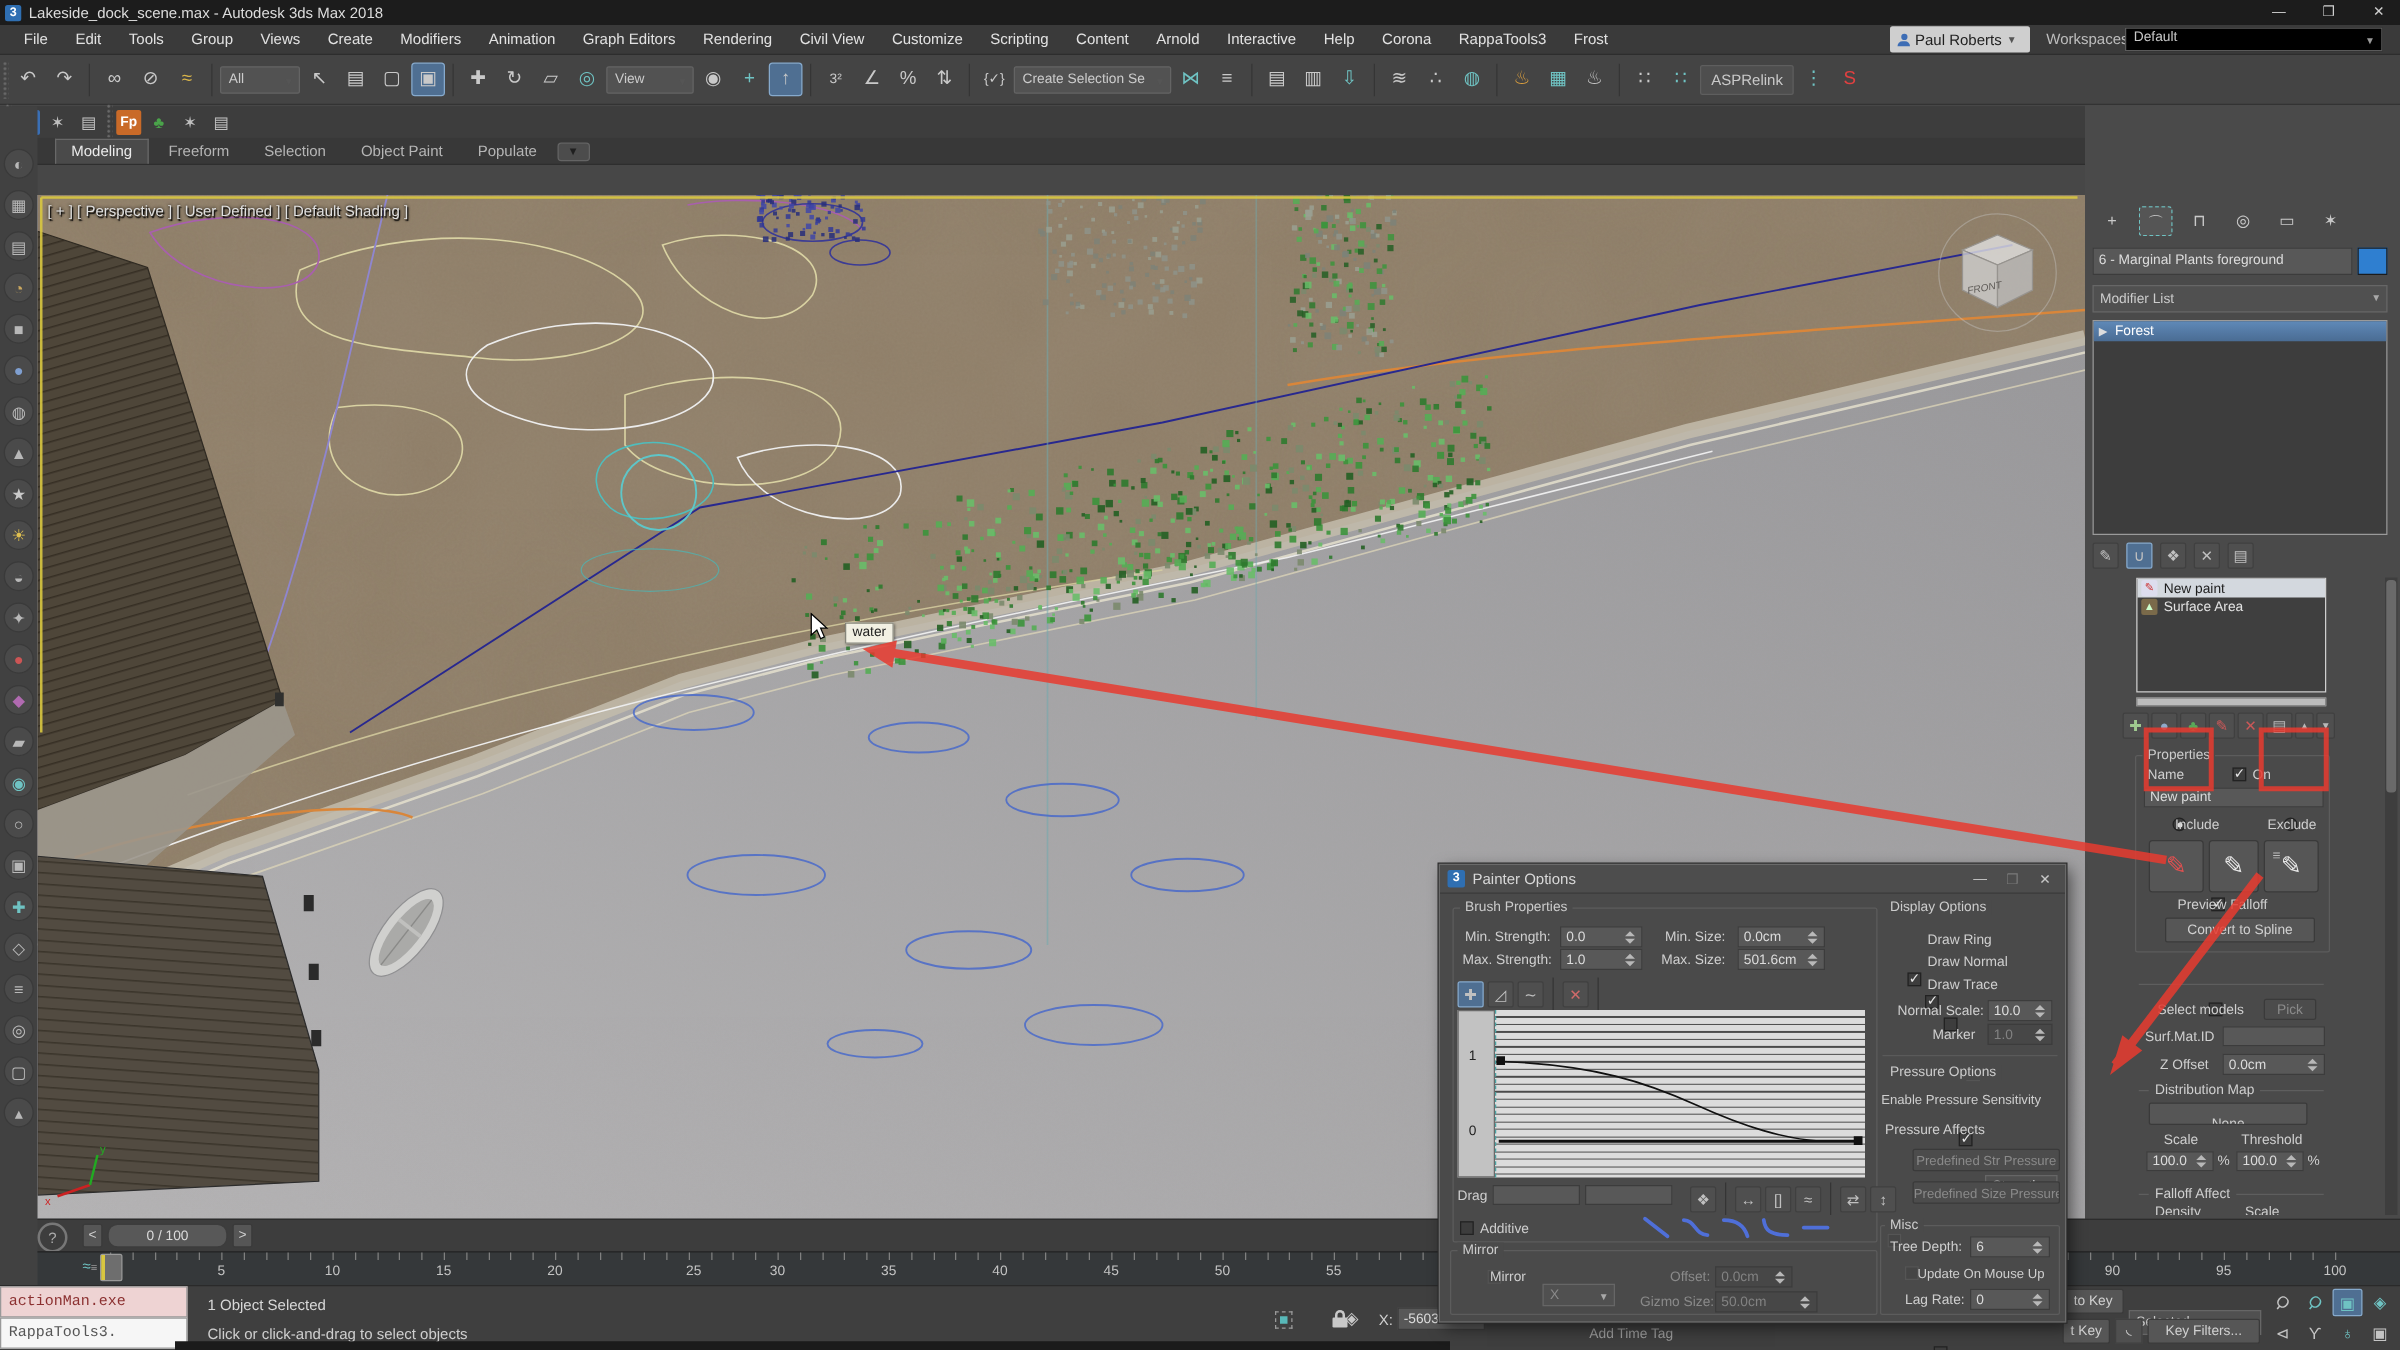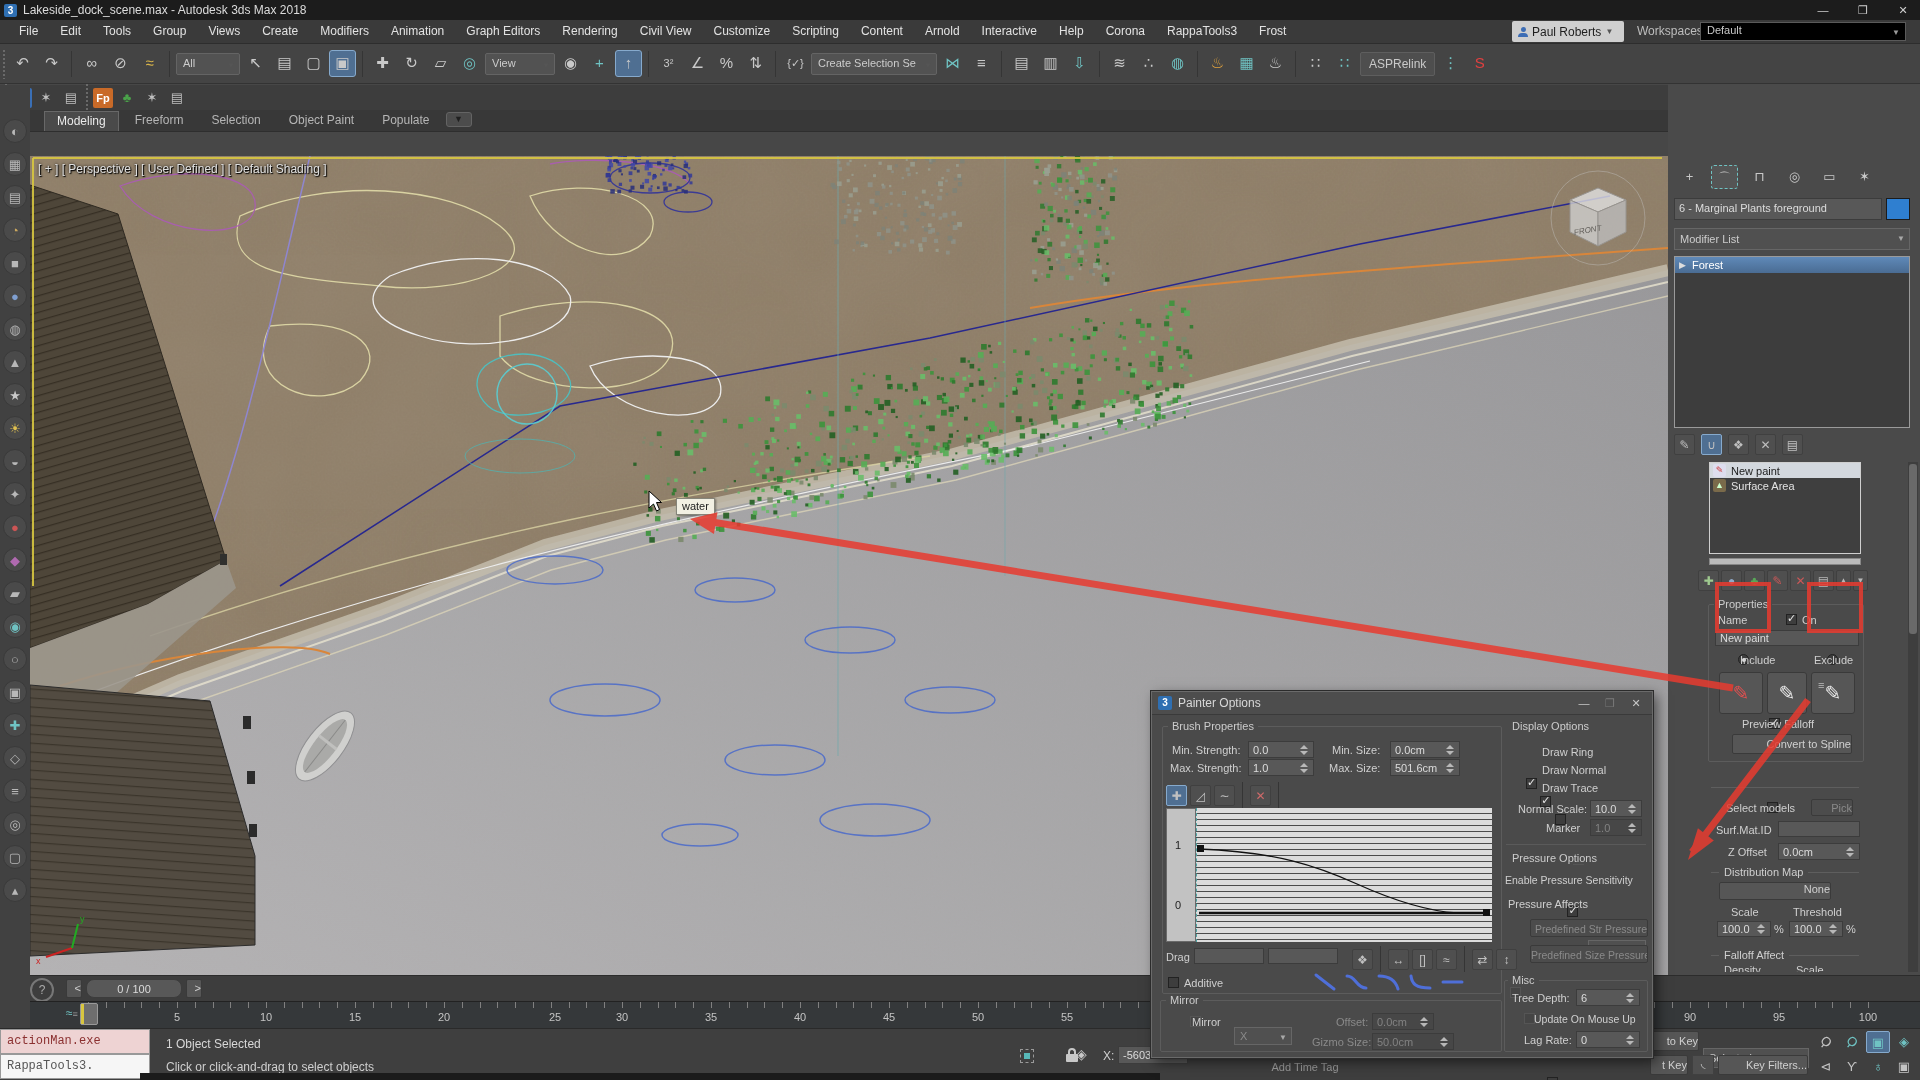--- a/index.html
+++ b/index.html
@@ -32,21 +32,21 @@
   .tbtn.act{background:#4f6f92;border:1px solid #86aacd;line-height:24px}
   .tsep{width:1px;height:26px;background:#353535;margin:0 4px;flex:none}
   .tgrip{width:5px;height:30px;flex:none;background-image:radial-gradient(#6a6a6a 1px,transparent 1.2px);background-size:4px 4px}
   .tdrop{height:22px;background:#525252;border:1px solid #646464;border-radius:2px;color:#cccccc;font-size:11px;padding:3px 16px 0 6px;position:relative;flex:none;overflow:hidden;white-space:nowrap}
   .tdrop .caret{position:absolute;right:4px;top:7px}
   .tlabel{height:24px;background:#4e4e4e;border:1px solid #5e5e5e;border-radius:2px;color:#c9c9c9;font-size:12px;padding:4px 8px 0 8px;flex:none}
   
   #pluginbar{left:0;top:85px;width:1920px;height:25px;background:#3d3d3d;display:flex;align-items:center;gap:3px;padding-left:4px}
   .plogo{width:20px;height:20px;border-radius:2px;color:#fff;font-size:11px;font-weight:bold;text-align:center;line-height:20px;flex:none}
   .pbtn{width:22px;height:22px;text-align:center;line-height:22px;color:#c0c0c0;font-size:13px;flex:none}
-  #ribbontabs{left:0;top:110px;width:1920px;height:22px;background:#383838;display:flex;align-items:center;padding-left:44px;gap:4px;border-bottom:1px solid #2e2e2e}
+  #ribbontabs{left:0;top:110px;width:1920px;height:22px;background:#383838;display:flex;align-items:flex-end;padding-left:44px;gap:4px;border-bottom:1px solid #2e2e2e}
   .rtab{padding:2px 12px 3px 12px;color:#b5b5b5;font-size:12px}
   .rtab.act{background:#4a4a4a;border:1px solid #686868;border-bottom:none;color:#eaeaea}
   .rddl{width:26px;height:15px;background:#4c4c4c;border:1px solid #646464;border-radius:3px;color:#1f1f1f;text-align:center;line-height:13px;font-size:9px;margin-bottom:2px}
   #ribbonstrip{left:30px;top:132px;width:1638px;height:24px;background:#3a3a3a;display:flex;align-items:center;border-bottom:1px solid #2c2c2c}
   #ribbonstrip .grip{width:6px;height:18px;margin:0 8px 0 4px;background-image:radial-gradient(#6a6a6a 1px,transparent 1.2px);background-size:4px 4px}
   #ribbonstrip .lbl{color:#cdcdcd;font-size:12px}
   
   #leftbar{left:0;top:85px;width:30px;height:943px;background:#414141;display:flex;flex-direction:column;align-items:center;padding-top:34px;gap:9px}
   .lbtn{width:24px;height:24px;border-radius:12px;text-align:center;line-height:24px;font-size:13px;flex:none;background:#4a4a4a;border:1px solid #3a3a3a}
   
@@ -54,21 +54,21 @@
   #vplabel{left:38px;top:162px;color:#e0e0e0;font-size:12px;text-shadow:1px 1px 1px #000,0 0 3px #000}
   .tooltip{left:676px;top:498px;background:#f2f0e3;border:1px solid #85857a;color:#222;font-size:11px;padding:0px 5px;line-height:15px;box-shadow:1px 1px 2px rgba(0,0,0,.4)}
   
   #cmdpanel{left:1668px;top:84px;width:252px;height:894px;background:#4a4a4a}
   .ptab{width:27px;height:24px;text-align:center;line-height:24px;color:#c9c9c9;font-size:13px;border-radius:3px}
   .ptab.act{background:#555;border:1px dashed #6fc3c3}
   .fld{background:#585858;border:1px solid #3c3c3c;color:#dcdcdc;font-size:11px;padding:1px 4px;overflow:hidden;white-space:nowrap}
   .fld.dis{background:#474747;color:#828282}
   .combo{background:#505050;border:1px solid #666;color:#cccccc;font-size:11px;padding:2px 5px;position:relative;overflow:hidden;white-space:nowrap}
   .combo .caret{position:absolute;right:4px;top:5px;color:#a8a8a8}
-  .btn{background:#565656;border:1px solid #3a3a3a;border-radius:2px;color:#d0d0d0;font-size:11px;text-align:right;overflow:hidden;white-space:nowrap}
+  .btn{background:#565656;border:1px solid #3a3a3a;border-radius:2px;color:#d0d0d0;font-size:11px;text-align:center;overflow:hidden;white-space:nowrap}
   .btn.dis{color:#8a8a8a;background:#4c4c4c}
   .cb{width:11px;height:11px;background:#3d3d3d;border:1px solid #222;display:inline-block;position:relative;flex:none}
   .cb.on::after{content:"✓";position: absolute;left:0px;top:-3px;color:#e8e8e8;font-size:11px}
   .cb.dis{background:#454545;border-color:#555}
   .rad{width:11px;height:11px;border-radius:50%;background:#3d3d3d;border:1px solid #222;display:inline-block;position:relative;flex:none}
   .rad.on::after{content:"";position:absolute;left:2.5px;top:2.5px;width:4px;height:4px;border-radius:50%;background:#e0e0e0}
   .lab{color:#cfcfcf;font-size:11px;white-space:nowrap}
   .lab.dis{color:#8a8a8a}
   .row{display:flex;align-items:center;gap:5px}
   .grp{border:1px solid #5c5c5c;border-radius:2px}
@@ -1459,21 +1459,21 @@
       <div class="fld abs row" style="left:110px;top:381px;width:82px;height:17px">
         <span style="flex:1">0.0cm</span>
         <span class="spinner">
             <i class="su"></i>
             <i class="sd"></i>
           </span>
       </div>
       <div class="sect abs" style="left:43px;top:404px;width:148px">
           <span>Distribution Map</span>
         </div>
-      <div class="btn abs" style="left:51px;top:420px;width:112px;height:18px;padding-top:0">None</div>
+      <div class="btn abs" style="left:51px;top:420px;width:127px;height:18px;padding-top:10px">None</div>
       <span class="lab abs" style="left:63px;top:444px">Scale</span>
       <span class="lab abs" style="left:125px;top:444px">Threshold</span>
       <div class="fld abs row" style="left:49px;top:459px;width:54px;height:16px">
         <span style="flex:1">100.0</span>
         <span class="spinner">
             <i class="su"></i>
             <i class="sd"></i>
           </span>
       </div>
       <span class="lab abs" style="left:106px;top:461px">%</span>

